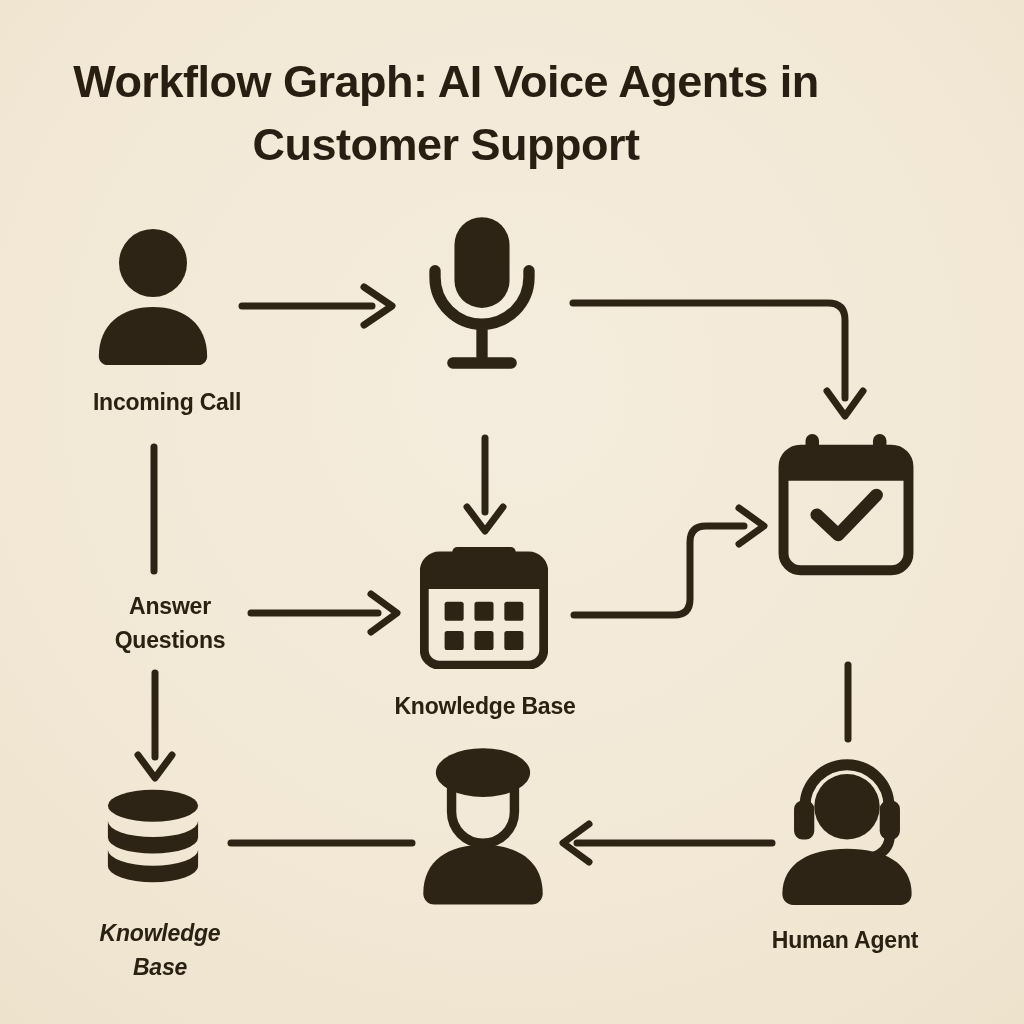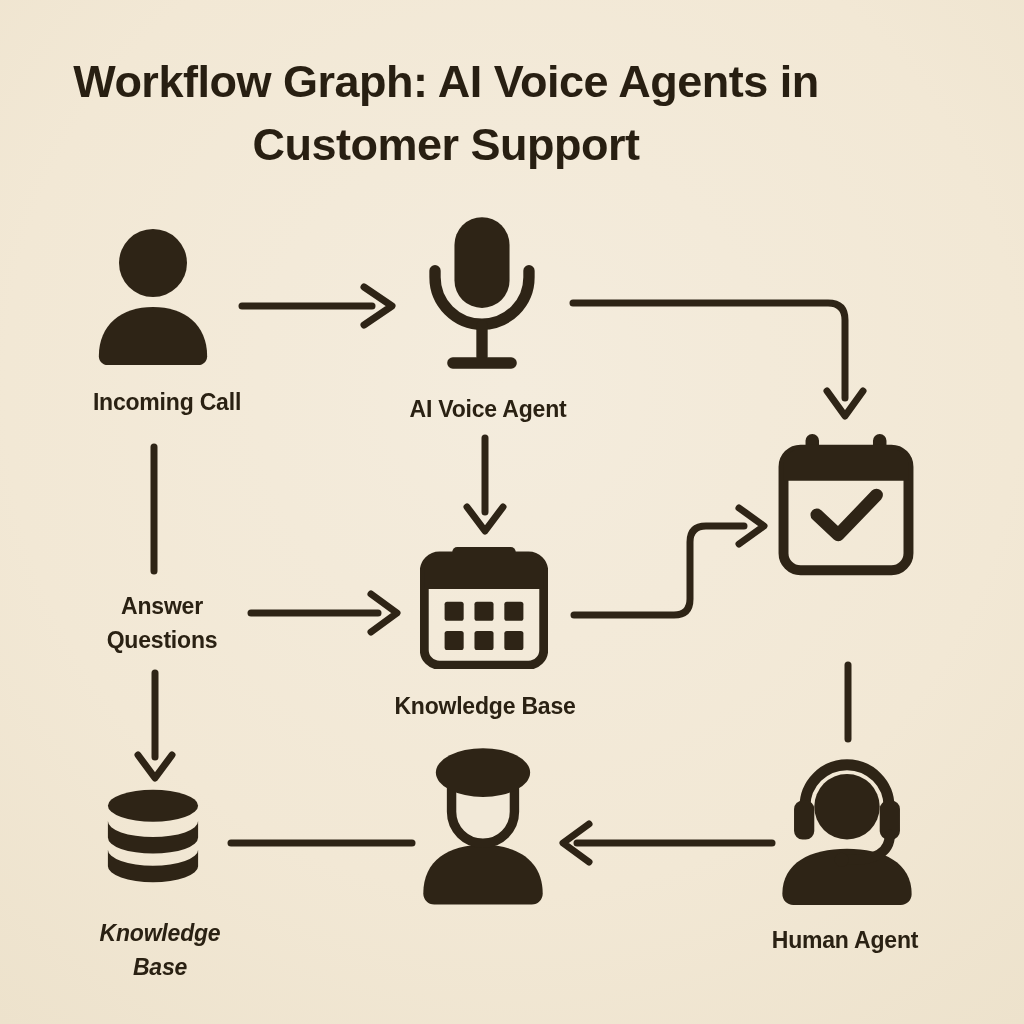--- a/index.html
+++ b/index.html
@@ -83,31 +83,30 @@
     <path class="ink" d="M7 101 C7 76 25 62 50 62 C75 62 93 76 93 101 C93 105 90 108 86 108 L14 108 C10 108 7 105 7 101 Z"></path>
   </svg>
   <div class="label" style="left:17px;top:385px;">Incoming Call</div>
 
   <svg style="left:428px;top:214px;" width="108" height="162" viewBox="0 0 66 100">
     <rect class="ink" x="16" y="2" width="34" height="56" rx="17"></rect>
     <path class="stroke" stroke-width="7" d="M4 35 L4 39 A29 29 0 0 0 62 39 L62 35"></path>
     <path class="stroke" stroke-width="7" d="M33 69 V88"></path>
     <path class="stroke" stroke-width="7" d="M15 92 H51"></path>
   </svg>
-  <div class="label" style="left:338px;top:392px;">AI Voice Agent</div>
 
   <svg style="left:778px;top:434px;" width="136" height="142" viewBox="0 0 95 100">
     <rect class="ink" x="19" y="0" width="9.5" height="21" rx="4.7"></rect>
     <rect class="ink" x="66.5" y="0" width="9.5" height="21" rx="4.7"></rect>
     <rect class="stroke" stroke-width="7" x="3.5" y="11" width="88" height="85" rx="12"></rect>
     <path class="ink" d="M3.5 33 V23 Q3.5 11 15.5 11 H79.5 Q91.5 11 91.5 23 V33 Z"></path>
     <path class="stroke" stroke-width="9" d="M27 57 L42 71 L69 43"></path>
   </svg>
 
-  <div class="label" style="left:12px;top:589px;">Answer
+  <div class="label" style="left:20px;top:589px;">Answer
 Questions</div>
 
   <svg style="left:420px;top:547px;" width="128" height="122" viewBox="0 0 100 96">
     <rect class="ink" x="25" y="0" width="50" height="11" rx="4"></rect>
     <rect class="stroke" stroke-width="7" x="3" y="7" width="94" height="86" rx="12"></rect>
     <path class="ink" d="M3 33 V19 Q3 7 15 7 H85 Q97 7 97 19 V33 Z"></path>
     <rect class="ink" x="19" y="43" width="15" height="15" rx="2"></rect>
     <rect class="ink" x="42.5" y="43" width="15" height="15" rx="2"></rect>
     <rect class="ink" x="66" y="43" width="15" height="15" rx="2"></rect>
     <rect class="ink" x="19" y="66" width="15" height="15" rx="2"></rect>

